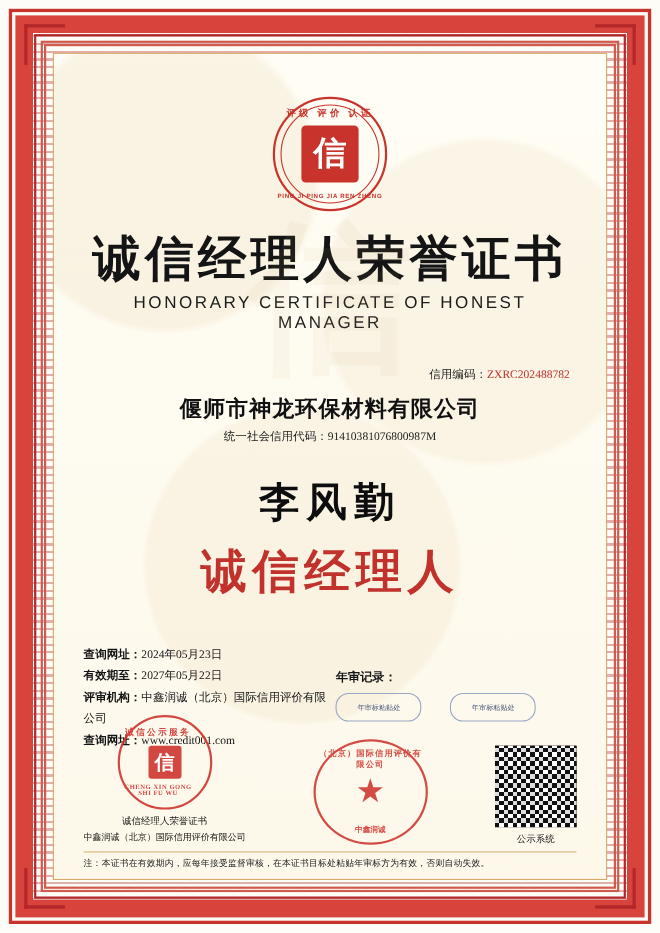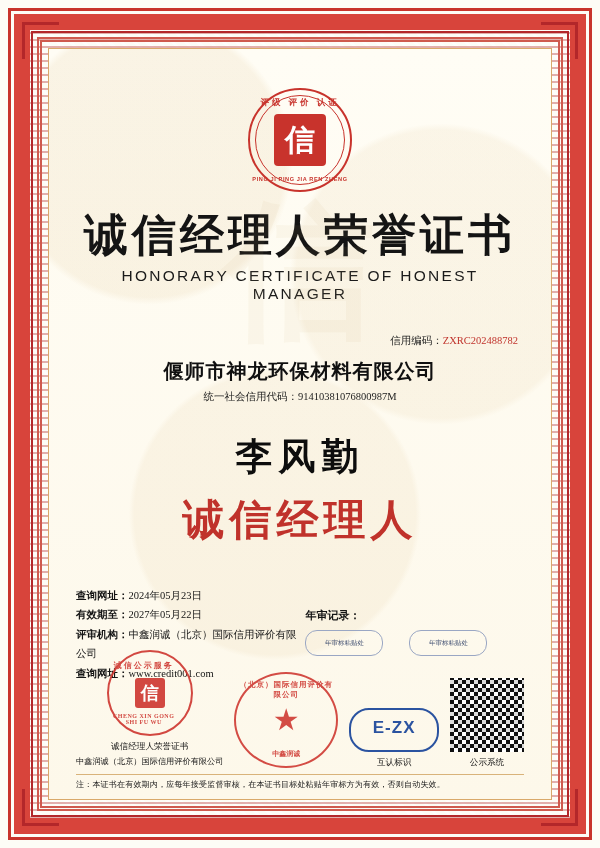--- a/index.html
+++ b/index.html
@@ -452,24 +452,20 @@
         </div>
 
         <div class="seal-col">
           <div class="seal-oval">
             <div class="arc-t">（北京）国际信用评价有限公司</div>
             <div class="star">★</div>
             <div class="arc-b">中鑫润诚</div>
           </div>
         </div>
 
-        <div class="seal-col">
-          <div class="mutual">E-ZX</div>
-          <div class="caption">互认标识</div>
-        </div>
 
         <div class="seal-col">
           <div class="qr"></div>
           <div class="caption">公示系统</div>
         </div>
 
       </div>
 
       <div class="note">注：本证书在有效期内，应每年接受监督审核，在本证书目标处粘贴年审标方为有效，否则自动失效。</div>
     </div>

